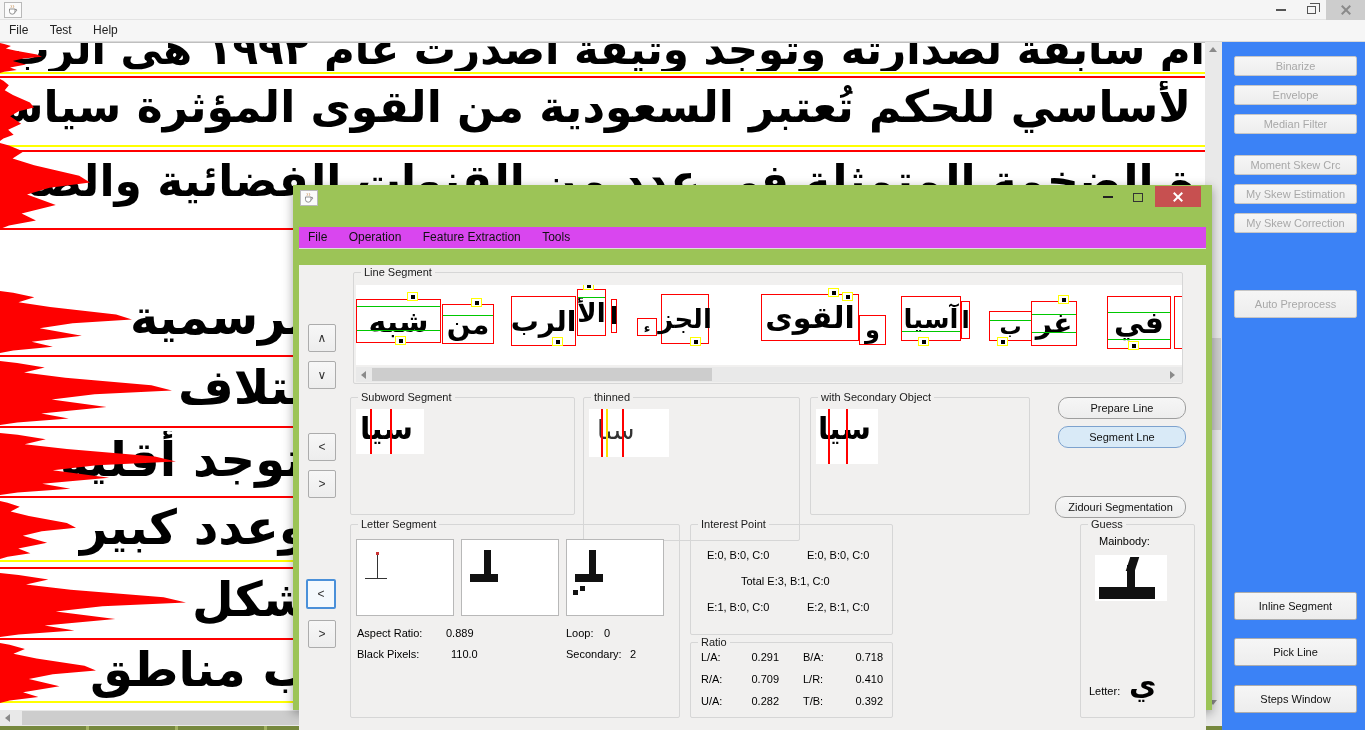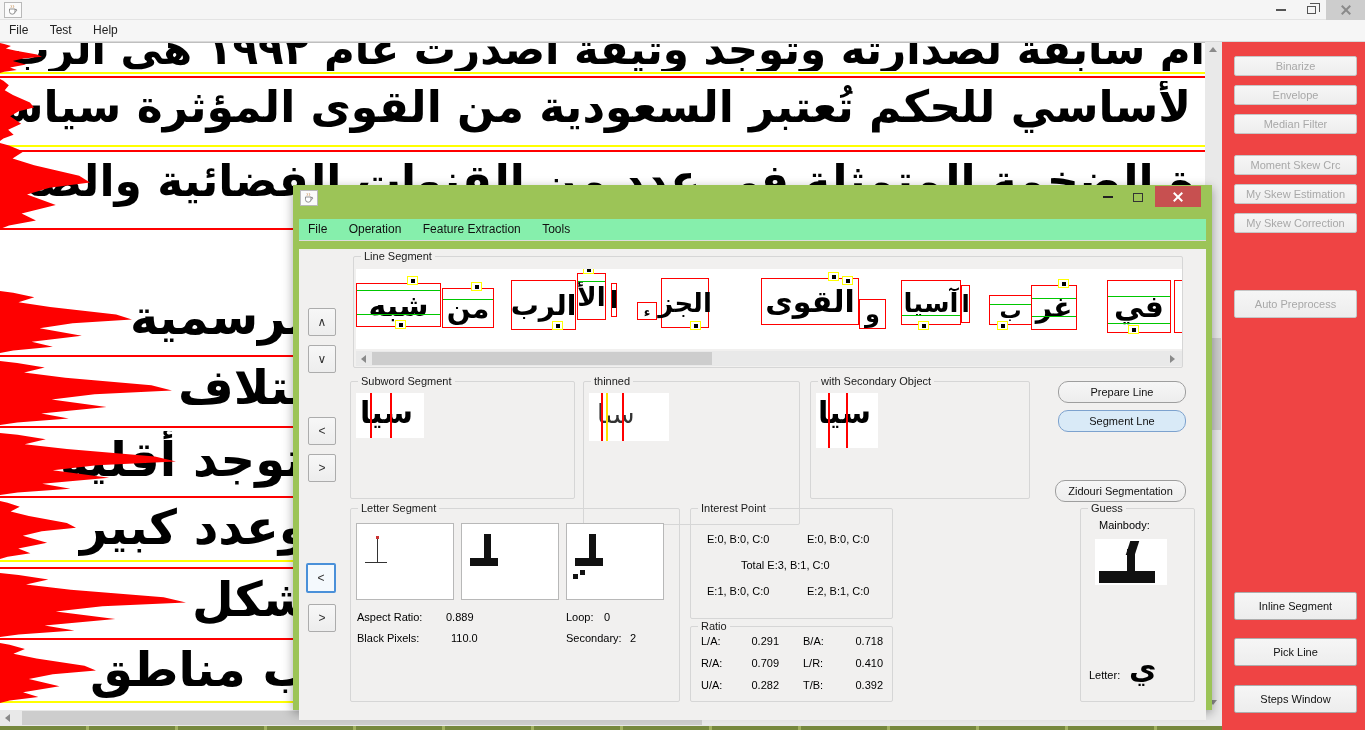--- a/index.html
+++ b/index.html
@@ -32,31 +32,31 @@
   
   .sb-track { background:#E9E9E9; }
   .sb-thumb { background:#CDCDCD; }
   .tri { width:0; height:0; }
   .tri-up    { border-left:4px solid transparent; border-right:4px solid transparent; border-bottom:5px solid #8A8A8A; }
   .tri-down  { border-left:4px solid transparent; border-right:4px solid transparent; border-top:5px solid #8A8A8A; }
   .tri-left  { border-top:4px solid transparent; border-bottom:4px solid transparent; border-right:5px solid #8A8A8A; }
   .tri-right { border-top:4px solid transparent; border-bottom:4px solid transparent; border-left:5px solid #8A8A8A; }
 
   
-  #sidebar { left:1222px; top:42px; width:143px; height:688px; background:#ef4444; }
+  #sidebar { left:1222px; top:42px; width:143px; height:688px; background:#3b82f6; }
   .sbtn { position:absolute; left:12px; width:123px; background:linear-gradient(#F6F6F6,#EDEDED);
           border:1px solid #C6C6C6; border-radius:2px; font-size:11px;
           display:flex; align-items:center; justify-content:center; }
   .sbtn.disabled { color:#A8A8A8; }
   .sbtn.enabled  { color:#111; border-color:#ADADAD; }
 
   
   #dialog { left:293px; top:185px; width:919px; height:525px; background:#9CC457; box-shadow:0 3px 10px rgba(0,0,0,.35); }
   #dlg-titlebar { position:relative; height:26px; }
-  #dlg-menubar { margin:8px 6px; height:22px; background:#86efac; border-bottom:1px solid #DDD; font-size:12px; color:#111; }
+  #dlg-menubar { margin:16px 6px; height:22px; background:#d946ef; border-bottom:1px solid #DDD; font-size:12px; color:#111; }
   #dlg-content { position:relative; margin:0 6px; height:471px; background:#F1F0EF; overflow:hidden; }
   .dlg-close { background:#C75050; }
   .dlg-close .close-x:before, .dlg-close .close-x:after { background:#FFF; }
   .max-sq { width:10px; height:9px; border:1px solid #333; }
 
   .navbtn { position:absolute; width:28px; height:28px; background:linear-gradient(#F7F7F7,#EDEDED);
             border:1px solid #ACACAC; border-radius:2px; font-size:12px; color:#333;
             display:flex; align-items:center; justify-content:center; }
   .navbtn.focused { border:2px solid #4A90D9; background:#F4F9FD; }
 

